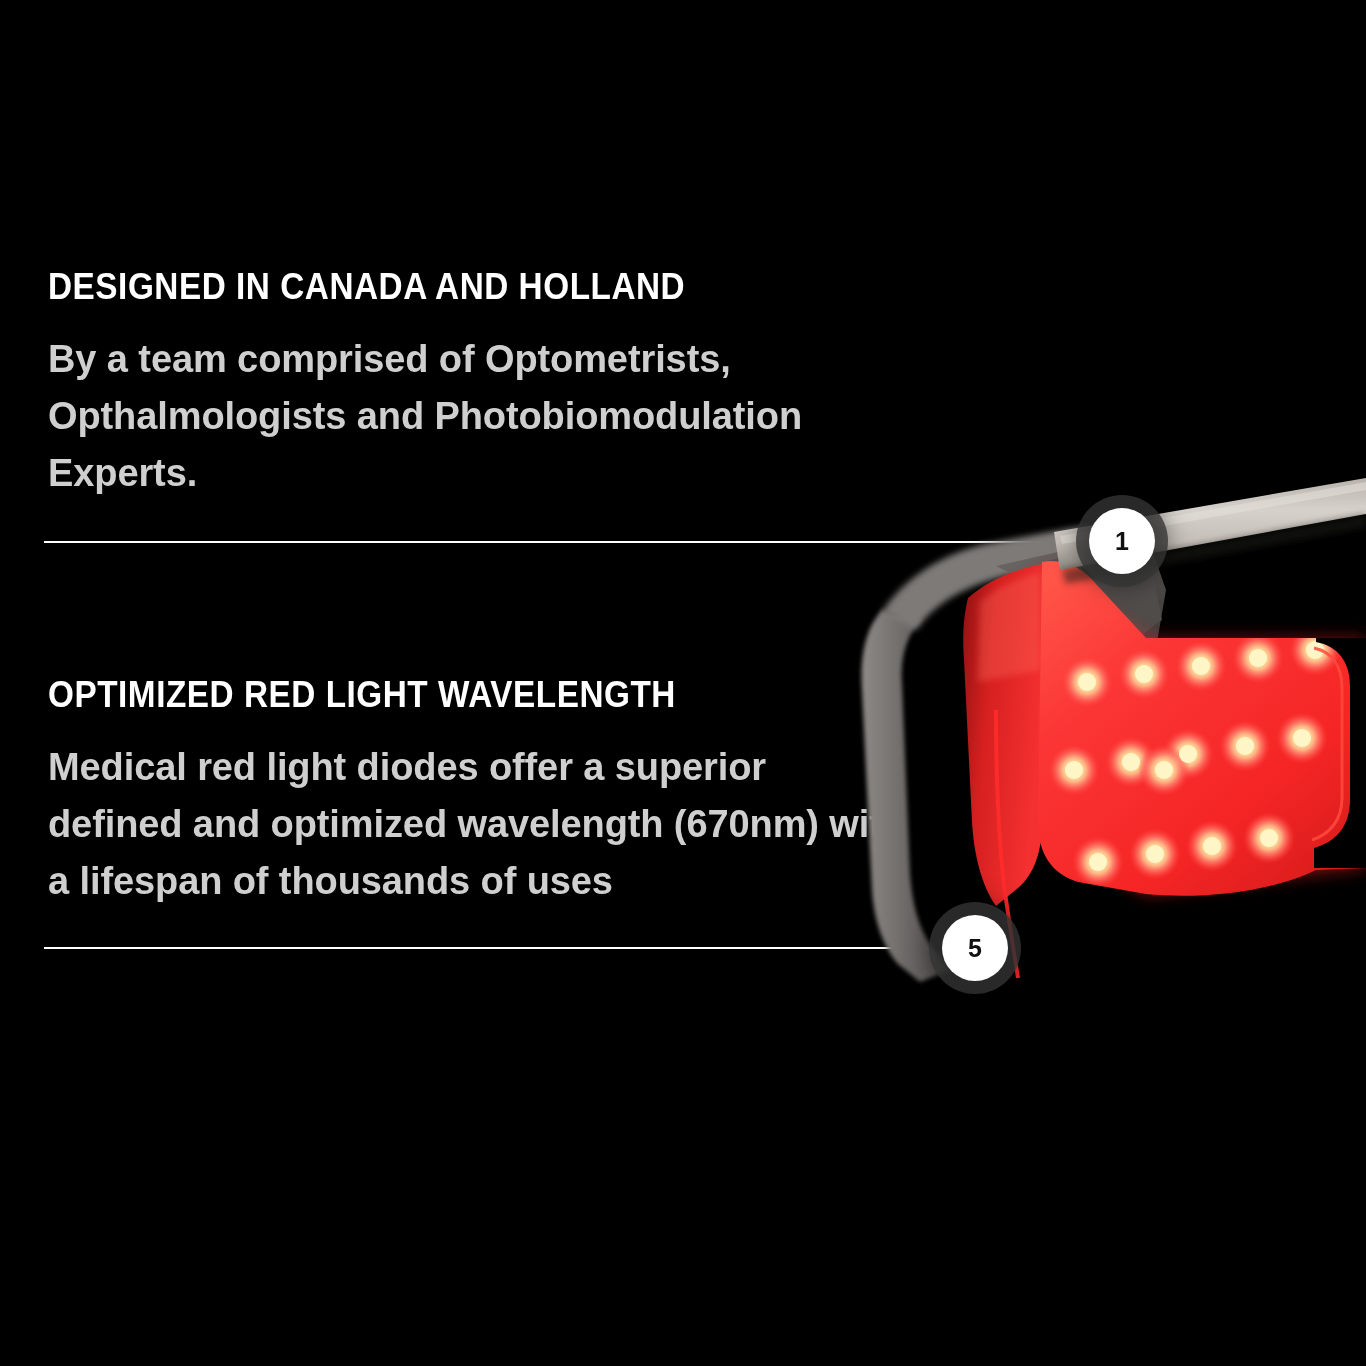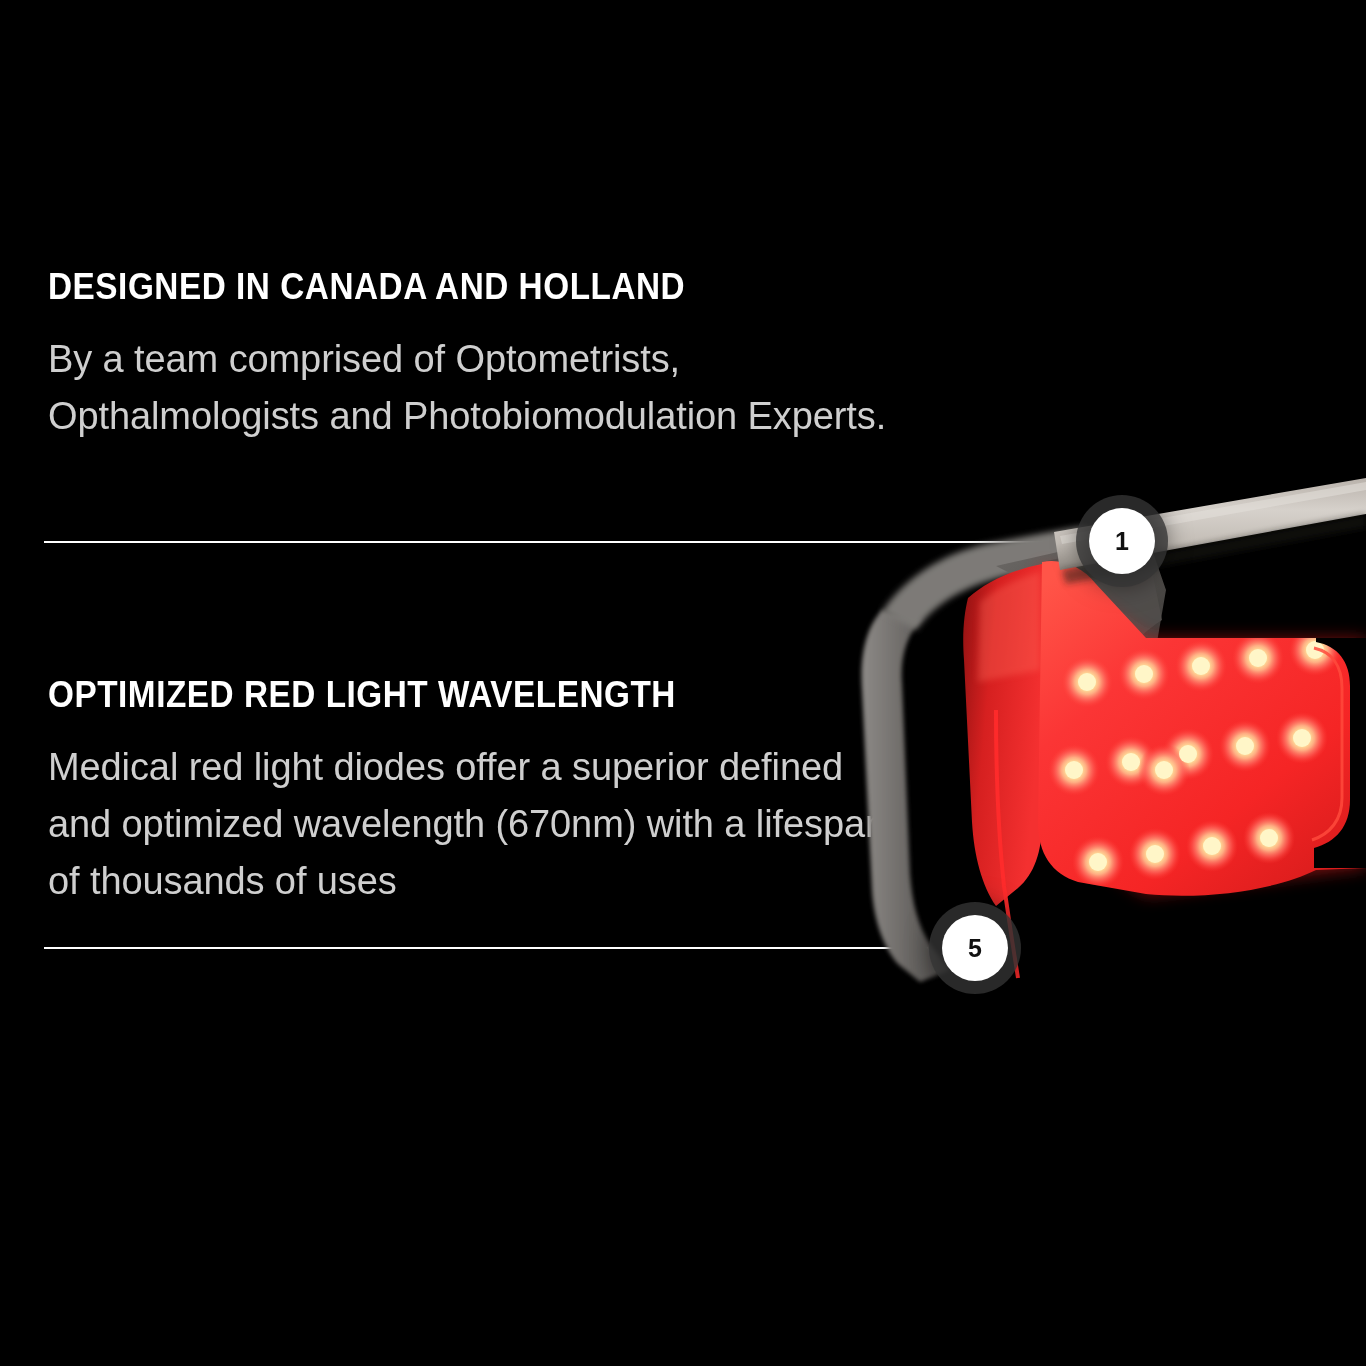--- a/index.html
+++ b/index.html
@@ -35,21 +35,21 @@
     line-height: 1;
     margin: 0 0 26px 0;
     transform: scaleX(0.90);
     transform-origin: left center;
     white-space: nowrap;
   }
   .feature-body {
     color: #cfcfcf;
     font-size: 38px;
     line-height: 57px;
-    font-weight: 400;
+    font-weight: 700;
     margin: 0;
     max-width: 860px;
     letter-spacing: -0.1px;
   }
 
   
   .connector {
     position: absolute;
     height: 2px;
     background: #ffffff;

